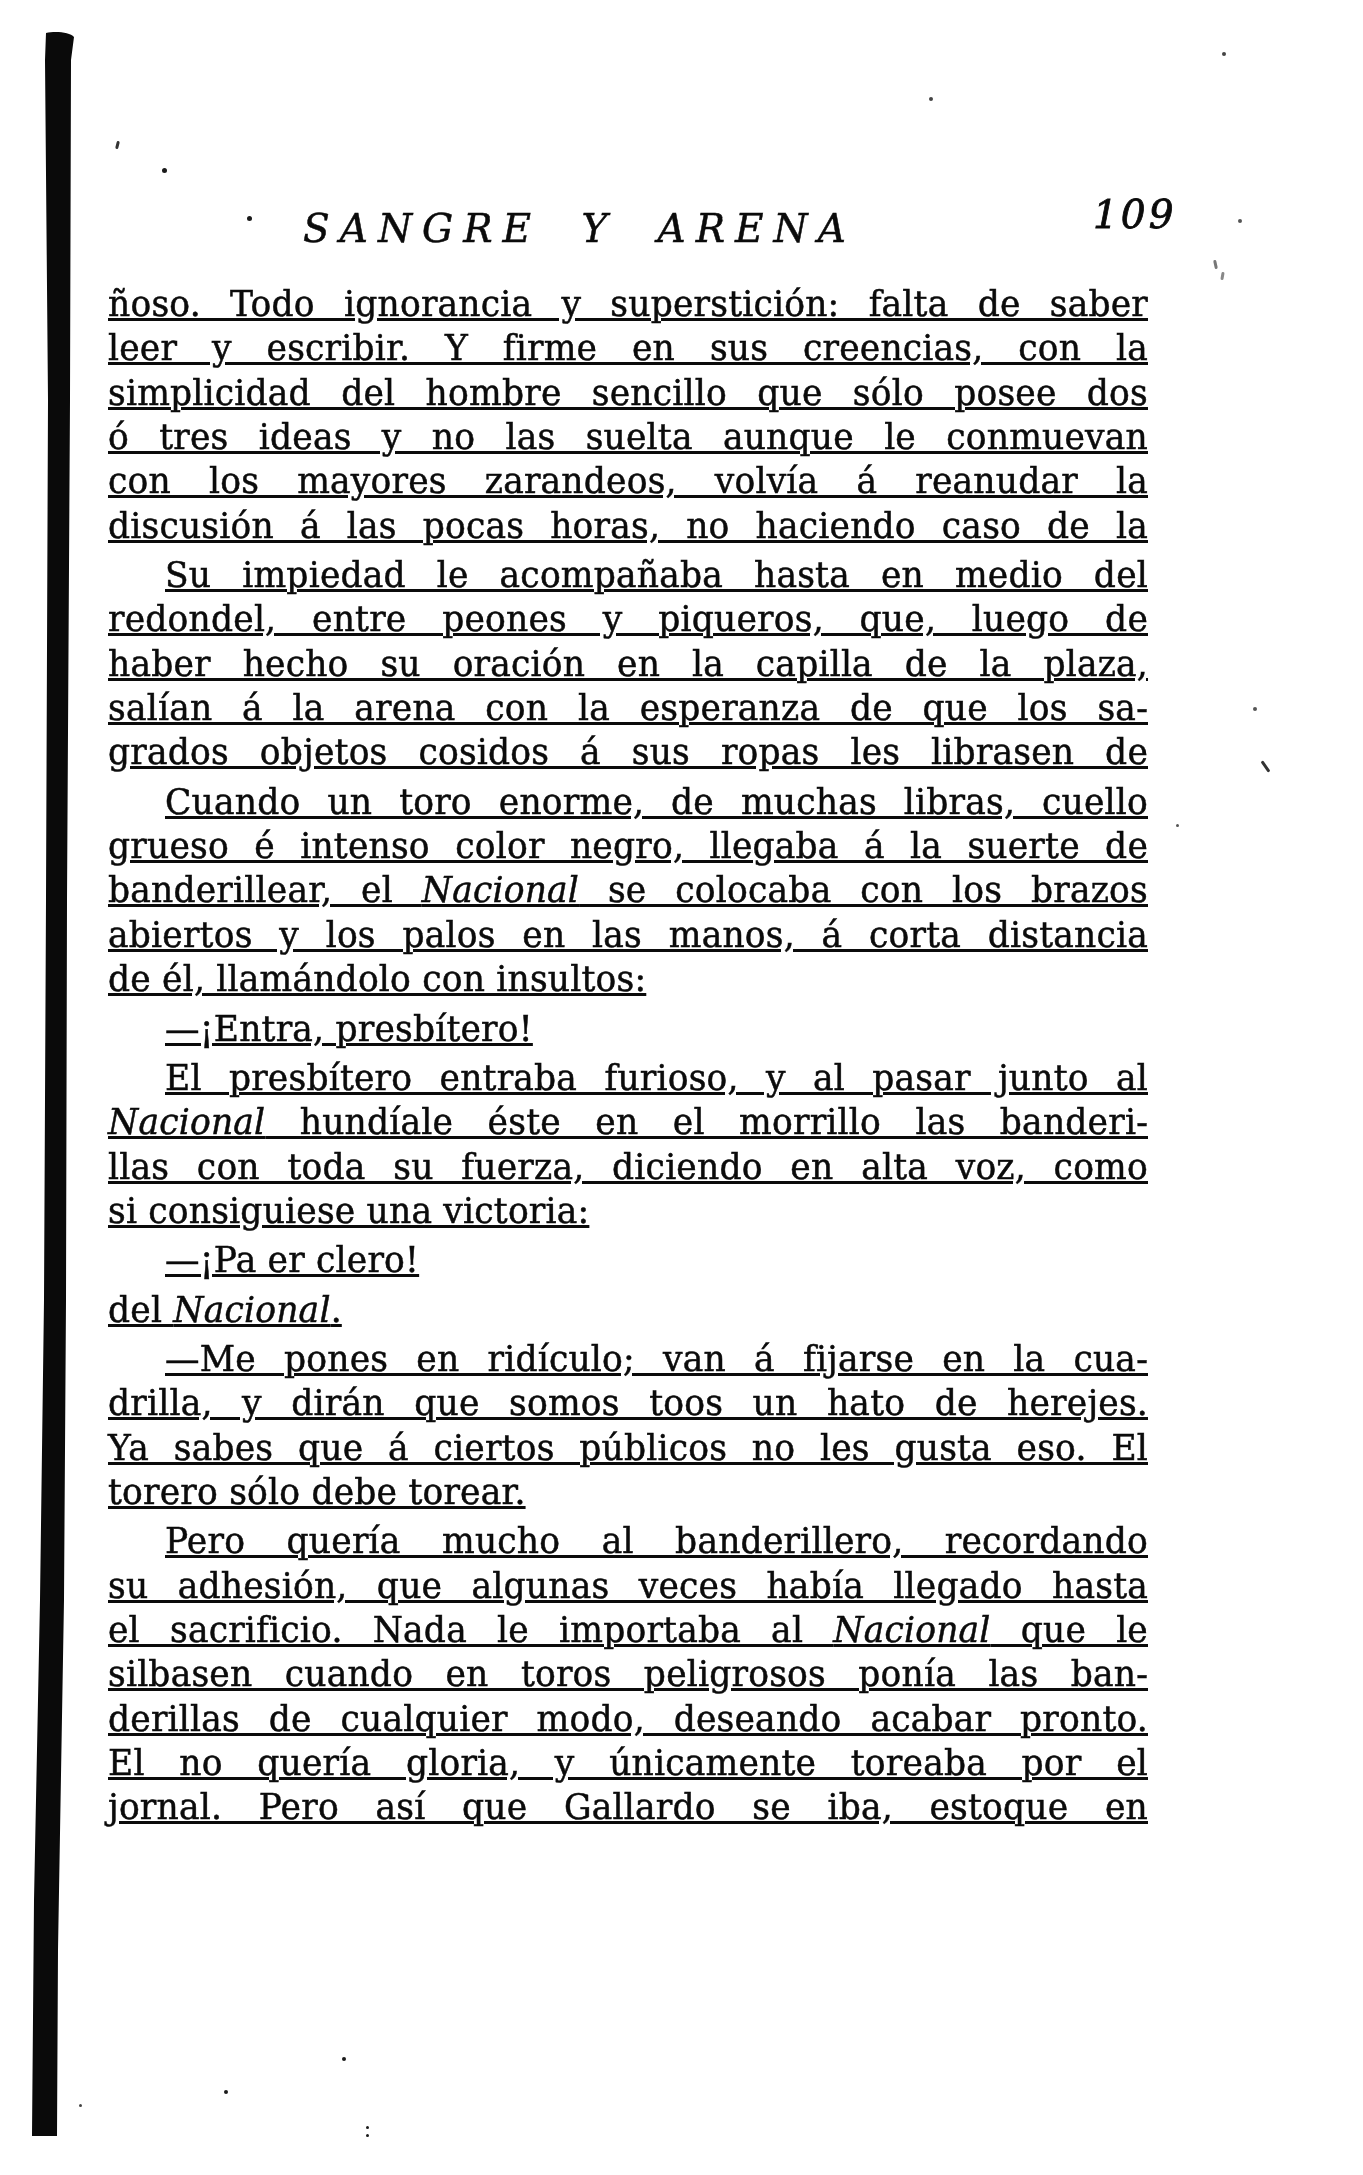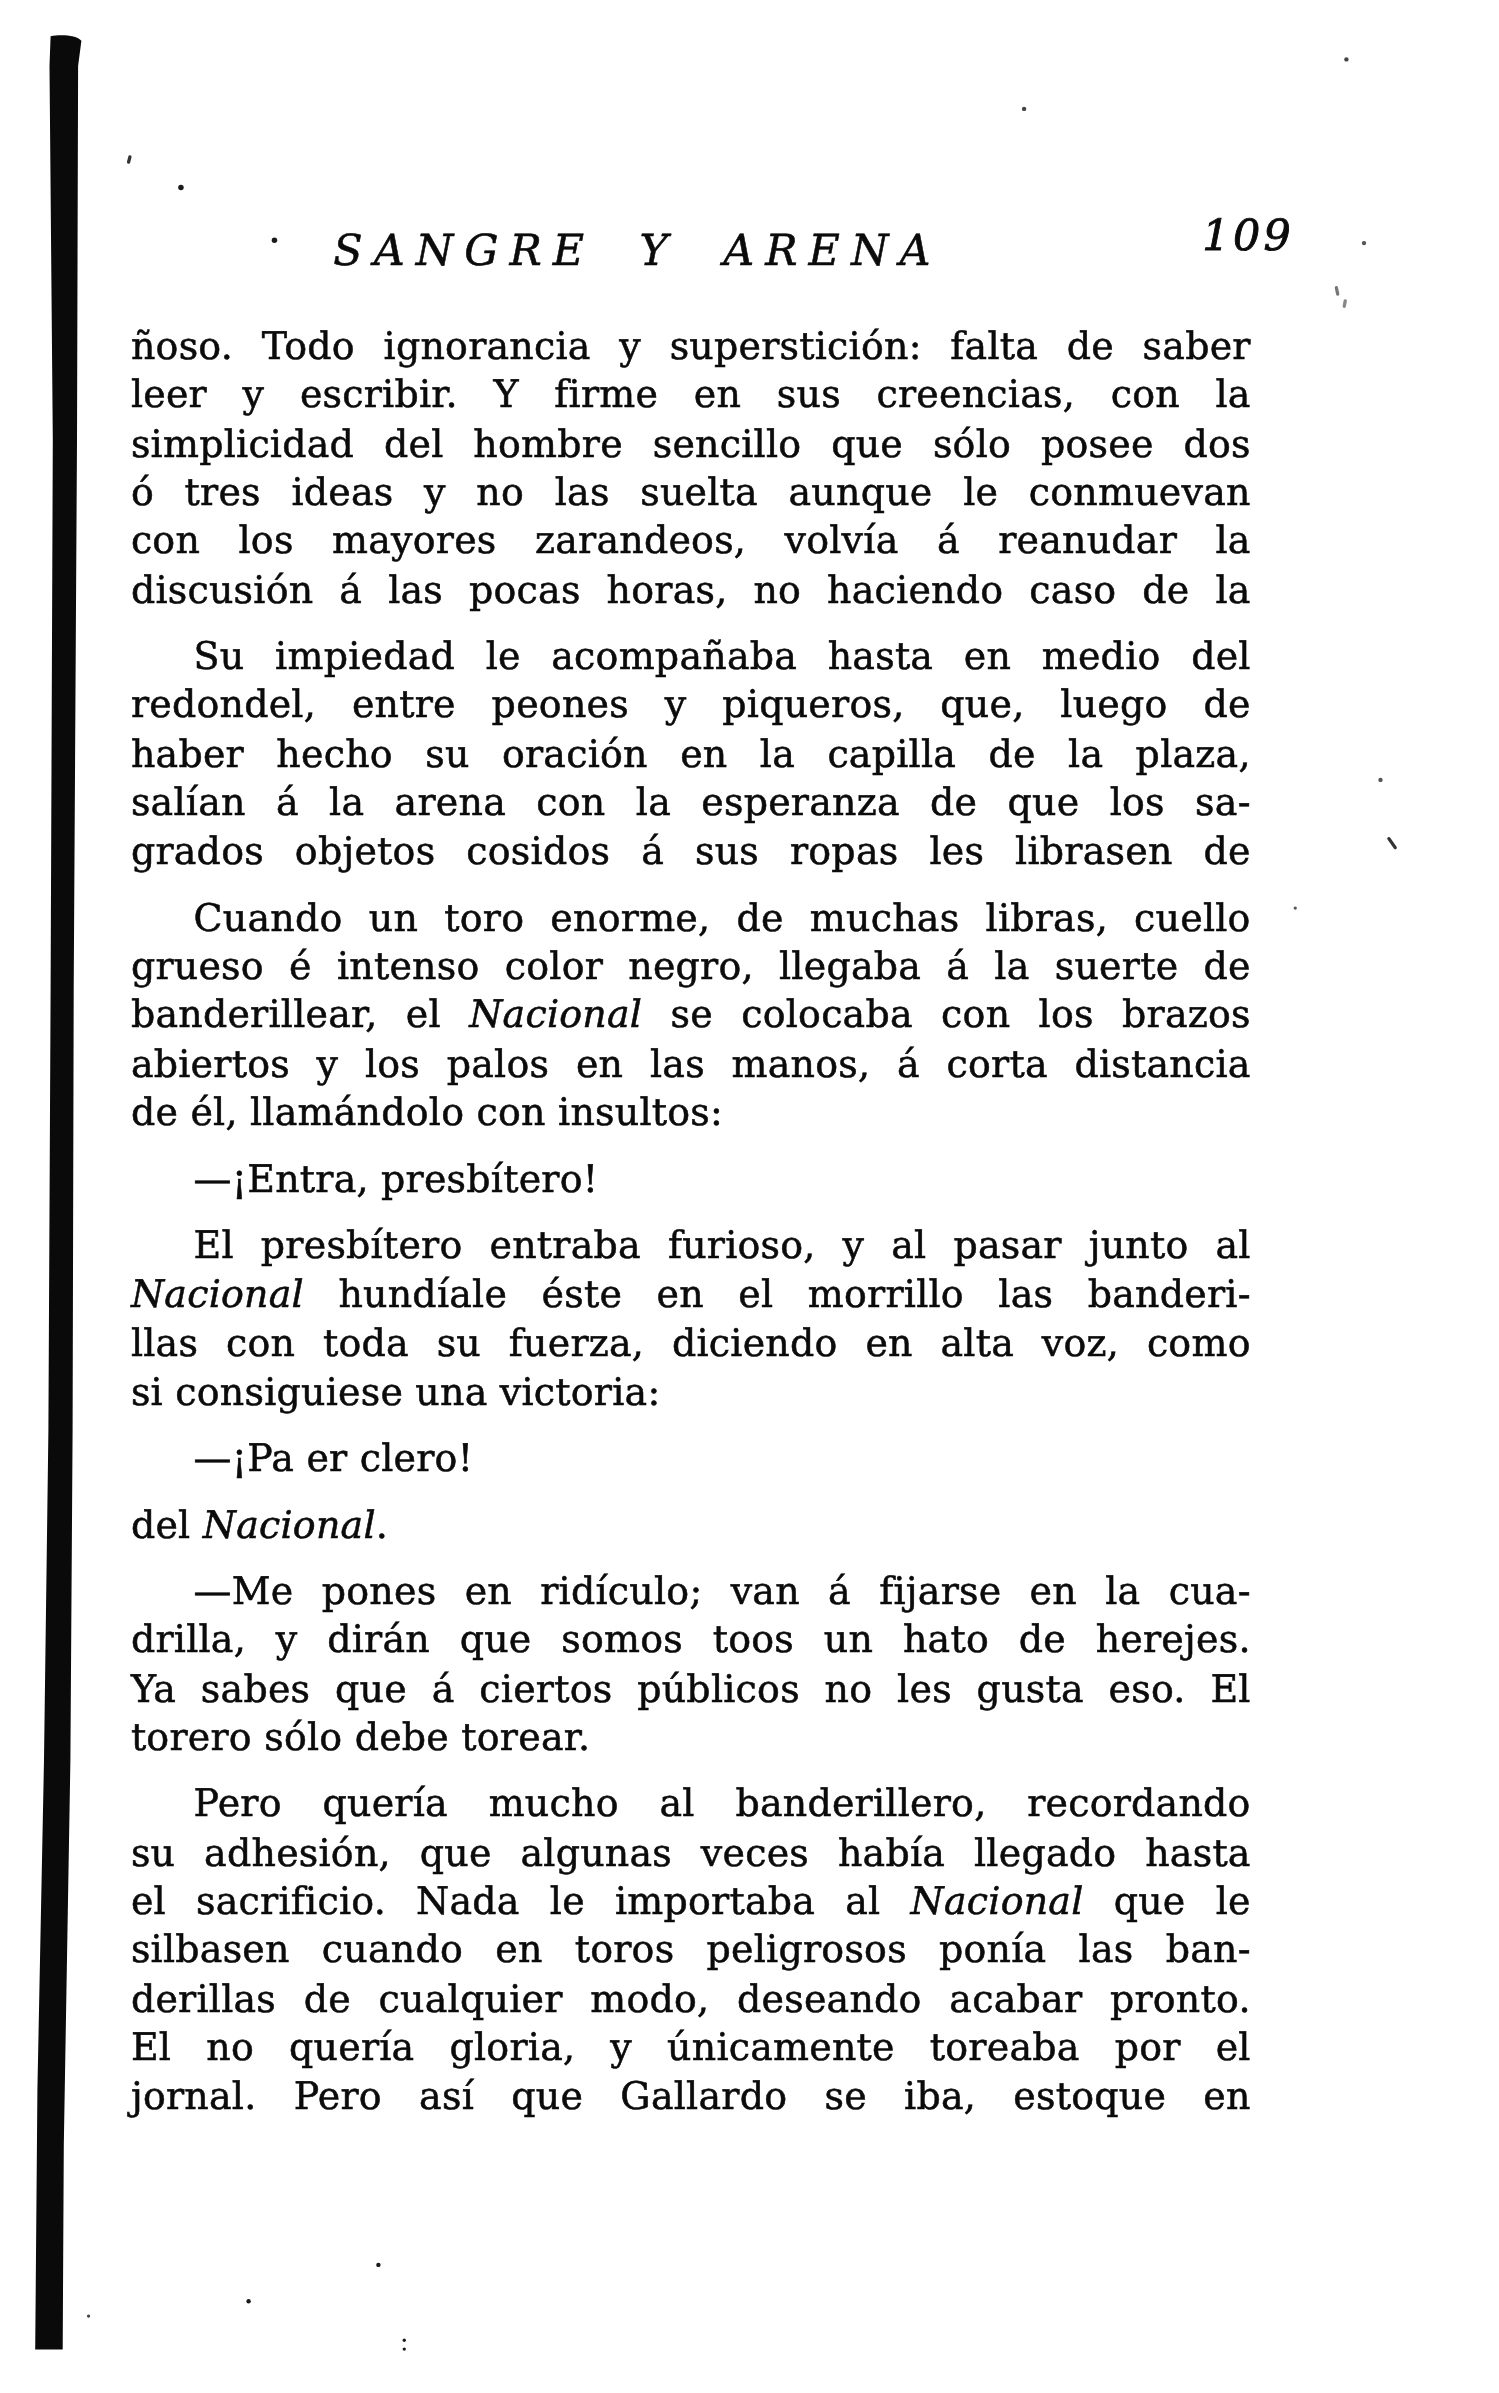--- a/index.html
+++ b/index.html
@@ -29,21 +29,21 @@
     white-space:nowrap;
     margin-left:11px;
   }
 
   .page-text {
     position:absolute; left:103px; top:277px; width:1050px;
     font-size:34.5px; line-height:44.35px;
     letter-spacing:0.2px;
     -webkit-text-stroke:0.5px #0b0b0b;
   }
-  .para { margin:16px; }
+  .para { margin:5px;text-decoration:underline; }
   .line { text-align:left; }
   .line.j { text-align:justify; text-align-last:justify; }
   .line.ind { padding-left:57px; }
   .it { font-style:italic; }
 
   .speck { position:absolute; background:#1a1a1a; border-radius:50%; }
   .speck.bar { border-radius:2px; }
 </style>
 </head>
 <body>

